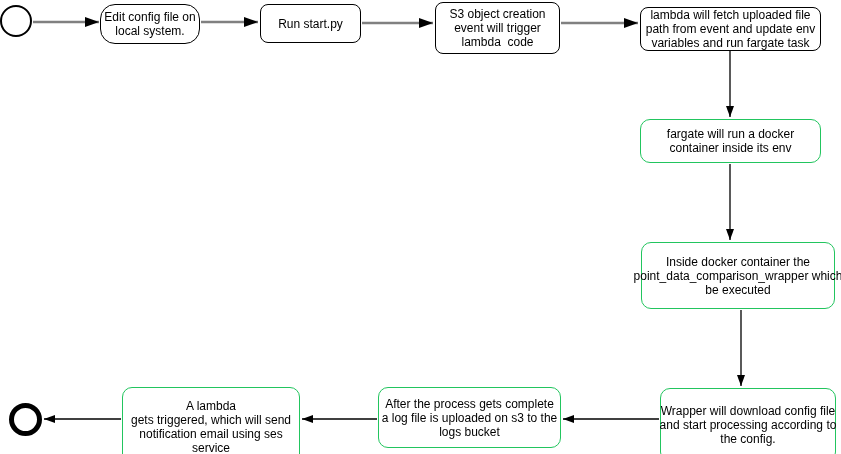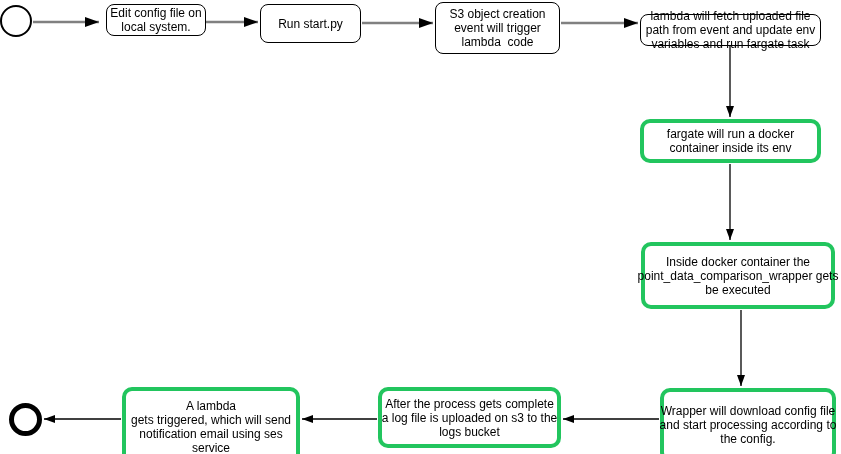--- a/index.html
+++ b/index.html
@@ -35,21 +35,21 @@
     text-align: center;
     font-size: 12px;
     line-height: 14px;
     color: #000000;
   }
   .box.border-dark {
     border: 1.4px solid #000000;
     border-radius: 8px;
   }
   .box.border-gray {
-    border: 4px solid #22c55e;
+    border: 1px solid #22c55e;
     border-radius: 10px;
   }
   .start {
     border: 2px solid #000000;
     border-radius: 50%;
   }
   .end {
     border: 5px solid #000000;
     border-radius: 50%;
   }
@@ -73,44 +73,44 @@
       <line x1="561" y1="23" x2="638" y2="23" stroke="#808080" stroke-width="2.4" marker-end="url(#ah-gray)"></line>
       <line x1="730" y1="46" x2="730" y2="117" stroke="#000000" stroke-width="1.3" marker-end="url(#ah-dark)"></line>
       <line x1="730" y1="164" x2="730" y2="240" stroke="#000000" stroke-width="1.3" marker-end="url(#ah-dark)"></line>
       <line x1="741" y1="310" x2="741" y2="386" stroke="#000000" stroke-width="1.3" marker-end="url(#ah-dark)"></line>
       <line x1="659" y1="419" x2="563" y2="419" stroke="#000000" stroke-width="1.3" marker-end="url(#ah-dark)"></line>
       <line x1="377" y1="419" x2="302" y2="419" stroke="#000000" stroke-width="1.3" marker-end="url(#ah-dark)"></line>
       <line x1="121" y1="419" x2="44" y2="419" stroke="#000000" stroke-width="1.3" marker-end="url(#ah-dark)"></line>
     </svg>
   <div id="nodes-layer">
       <div class="node start" style="left: 0px; top: 5px; width: 32px; height: 32px;"></div>
-      <div class="node box border-dark" style="left: 106px; top: 4px; width: 100px; height: 32px;">
+      <div class="node box border-dark" style="left: 100px; top: 4px; width: 100px; height: 40px; border-radius: 15px;">
         <span class="lbl">Edit config file on
 local system.</span>
       </div>
       <div class="node box border-dark" style="left: 260px; top: 4px; width: 101px; height: 39px;">
         <span class="lbl">Run start.py</span>
       </div>
       <div class="node box border-dark" style="left: 435px; top: 2px; width: 125px; height: 52px;">
         <span class="lbl">S3 object creation
 event will trigger
 lambda  code</span>
       </div>
-      <div class="node box border-dark" style="left: 640px; top: 14px; width: 181px; height: 32px;">
+      <div class="node box border-dark" style="left: 640px; top: 7px; width: 181px; height: 44px;">
         <span class="lbl">lambda will fetch uploaded file
 path from event and update env
 variables and run fargate task</span>
       </div>
       <div class="node box border-gray" style="left: 640px; top: 119px; width: 181px; height: 44px;">
         <span class="lbl">fargate will run a docker
 container inside its env</span>
       </div>
       <div class="node box border-gray" style="left: 641px; top: 242px; width: 194px; height: 67px;">
         <span class="lbl">Inside docker container the
-point_data_comparison_wrapper gets
+point_data_comparison_wrapper which
 be executed</span>
       </div>
       <div class="node box border-gray" style="left: 660px; top: 388px; width: 176px; height: 74px;">
         <span class="lbl">Wrapper will download config file
 and start processing according to
 the config.</span>
       </div>
       <div class="node box border-gray" style="left: 378px; top: 387px; width: 183px; height: 61px;">
         <span class="lbl">After the process gets complete
 a log file is uploaded on s3 to the

